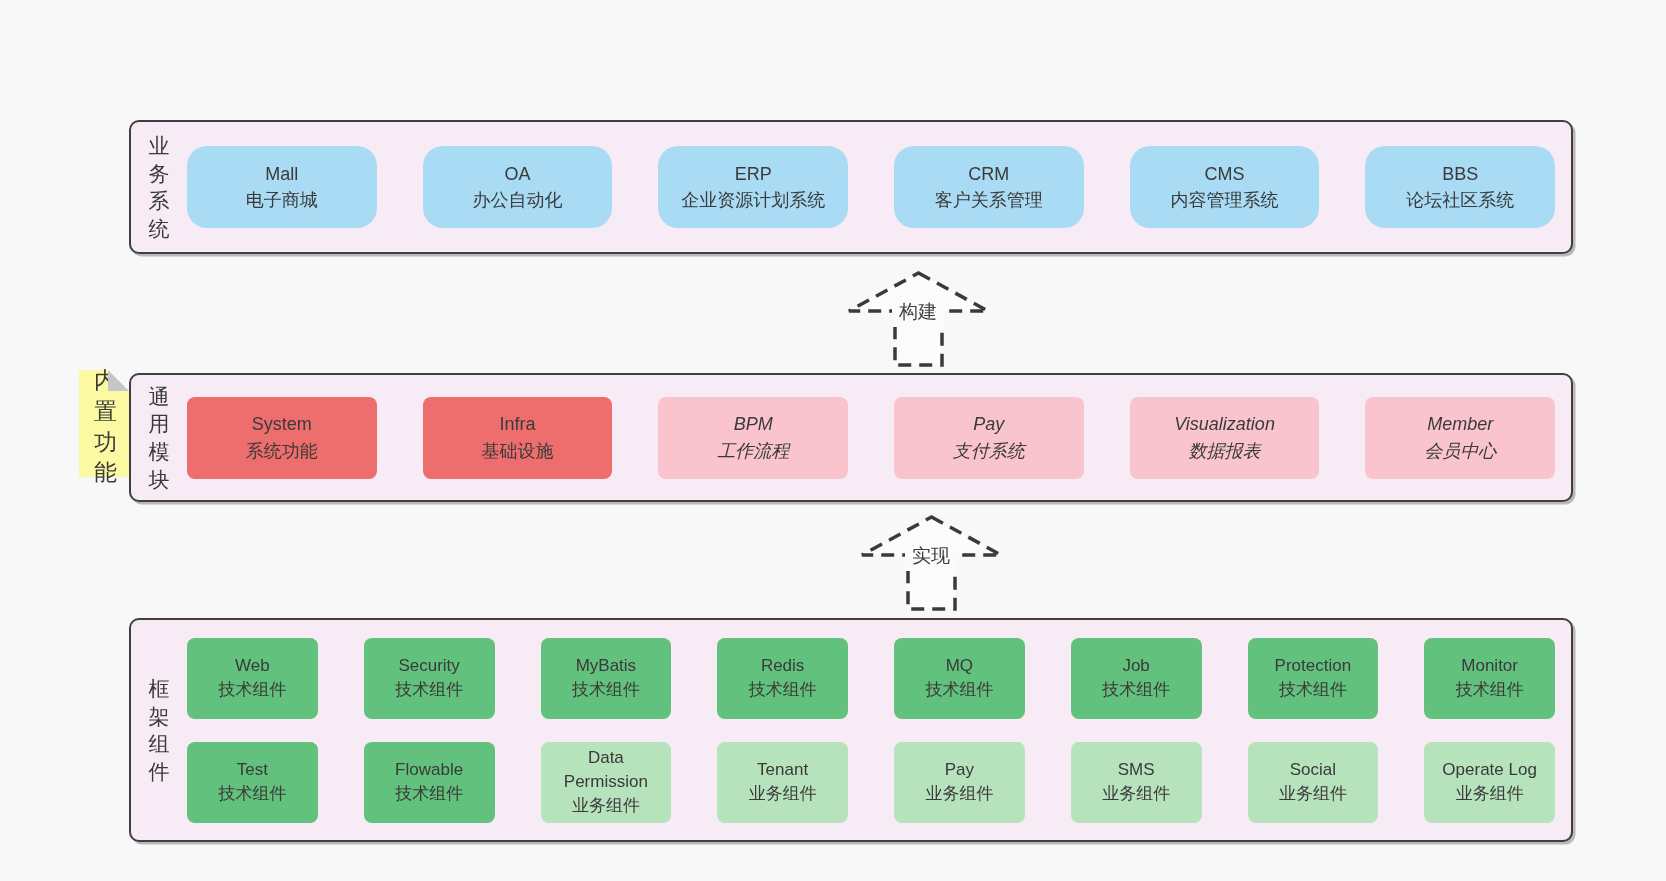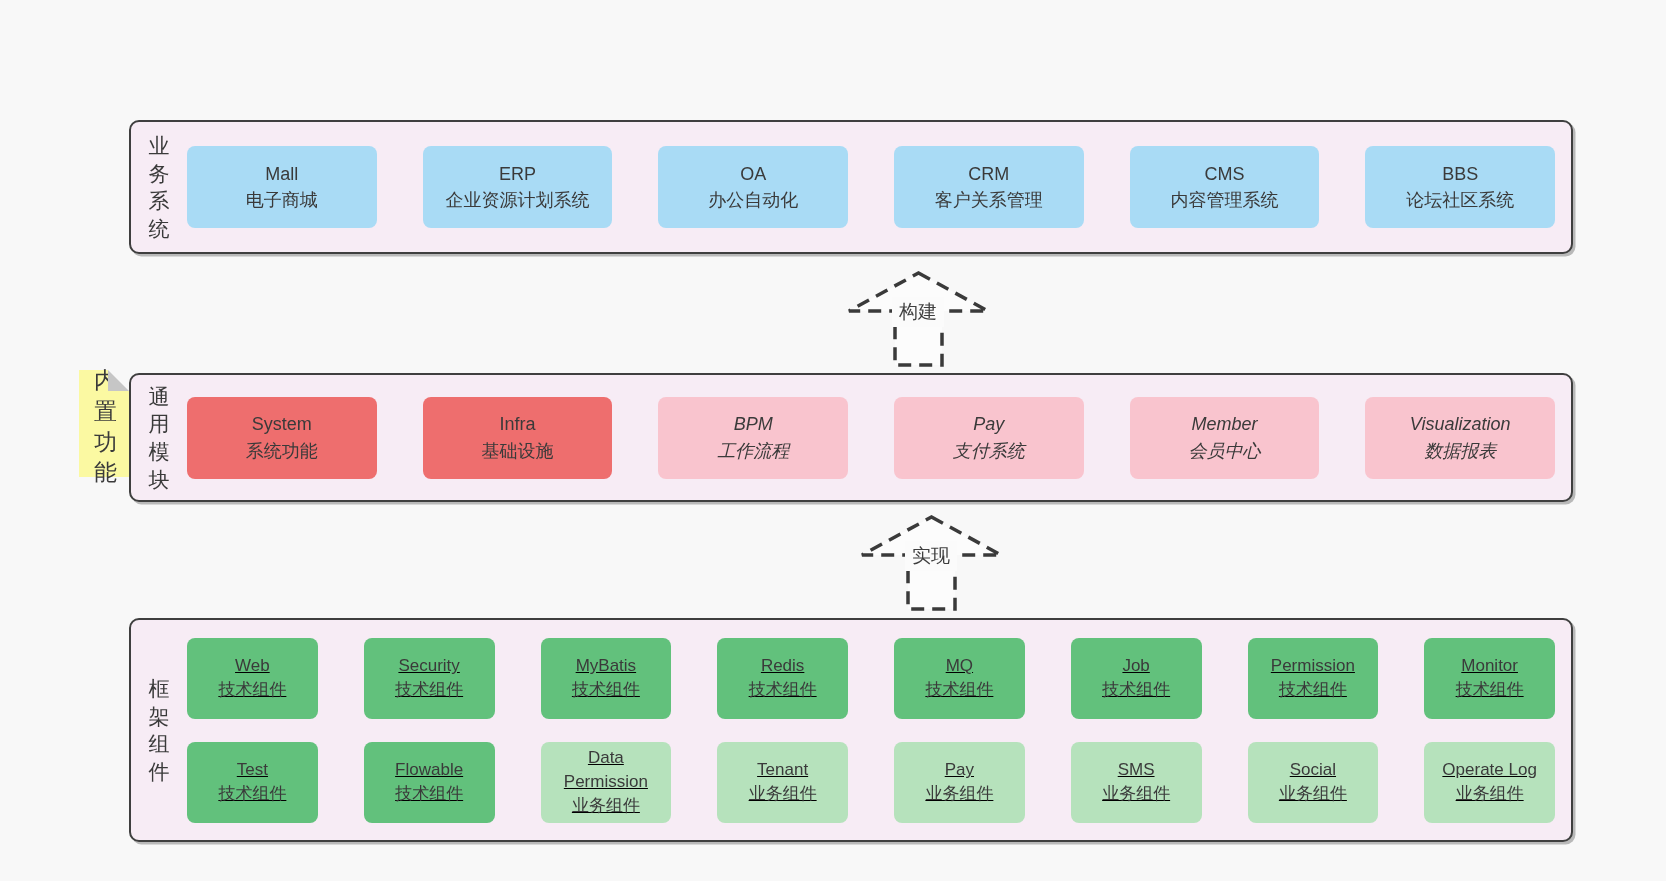--- a/index.html
+++ b/index.html
@@ -37,36 +37,36 @@
     font-size:21px;line-height:1.32;
     color:var(--text,#3a3a3a);
     text-align:center;
     word-break:break-all;
   }
   .rows{
     position:absolute;left:56px;right:16px;
     display:flex;flex-direction:column;gap:23px;
   }
   .box-row{display:flex;gap:46px;}
-  .box-row.cols8{text-decoration:underline;}
+  .box-row.cols8{}
 
   
   .module-box{
     flex:1 1 0;
     height:82px;
     border-radius:8px;
     display:flex;flex-direction:column;
     align-items:center;justify-content:center;
     text-align:center;
     color:var(--text,#3a3a3a);
     font-size:18px;line-height:1.45;
     padding:0 10px;box-sizing:border-box;
   }
   .cols8 .module-box{height:81px;font-size:17px;line-height:1.4;}
-  .module-box.blue{background:var(--blue-box,#a9dbf5);}
+  .module-box.blue{background:var(--blue-box,#a9dbf5);border-radius:20px;}
   .module-box.red{background:var(--red-box,#ee6e6e);}
   .module-box.pink{background:var(--pink-box,#f9c4ce);font-style:italic;}
   .module-box.green{background:var(--green-box,#62c17c);}
   .module-box.light-green{background:var(--light-green-box,#b6e2bc);}
 
   
   .sticky-note{
     position:absolute;left:38px;width:50px;
     background:var(--note-yellow,#fbf9a2);
     display:flex;align-items:center;justify-content:center;
@@ -109,26 +109,26 @@
 
   <div class="layer" id="layer-business">
     <div class="layer-label">业务系统</div>
     <div class="rows">
       <div class="box-row cols6">
           <div class="module-box blue">
             <div>Mall</div>
             <div>电子商城</div>
           </div>
           <div class="module-box blue">
+            <div>OA</div>
+            <div>办公自动化</div>
+          </div>
+          <div class="module-box blue">
             <div>ERP</div>
             <div>企业资源计划系统</div>
-          </div>
-          <div class="module-box blue">
-            <div>OA</div>
-            <div>办公自动化</div>
           </div>
           <div class="module-box blue">
             <div>CRM</div>
             <div>客户关系管理</div>
           </div>
           <div class="module-box blue">
             <div>CMS</div>
             <div>内容管理系统</div>
           </div>
           <div class="module-box blue">
@@ -163,26 +163,26 @@
           </div>
           <div class="module-box pink">
             <div>BPM</div>
             <div>工作流程</div>
           </div>
           <div class="module-box pink">
             <div>Pay</div>
             <div>支付系统</div>
           </div>
           <div class="module-box pink">
+            <div>Visualization</div>
+            <div>数据报表</div>
+          </div>
+          <div class="module-box pink">
             <div>Member</div>
             <div>会员中心</div>
-          </div>
-          <div class="module-box pink">
-            <div>Visualization</div>
-            <div>数据报表</div>
           </div>
         </div>
     </div>
   </div>
 
   <div class="block-arrow" id="arrow-implement">
     <svg viewBox="0 0 145 98">
       <polygon points="72.5,3 142,41 96,41 96,95 49,95 49,41 3,41" fill="#fcfcfc" stroke="#3a3a3a" stroke-width="3.5" stroke-dasharray="13 8" stroke-linejoin="miter"></polygon>
     </svg>
   </div>
@@ -210,21 +210,21 @@
           </div>
           <div class="module-box green">
             <div>MQ</div>
             <div>技术组件</div>
           </div>
           <div class="module-box green">
             <div>Job</div>
             <div>技术组件</div>
           </div>
           <div class="module-box green">
-            <div>Permission</div>
+            <div>Protection</div>
             <div>技术组件</div>
           </div>
           <div class="module-box green">
             <div>Monitor</div>
             <div>技术组件</div>
           </div>
         </div>
       <div class="box-row cols8">
           <div class="module-box green">
             <div>Test</div>

